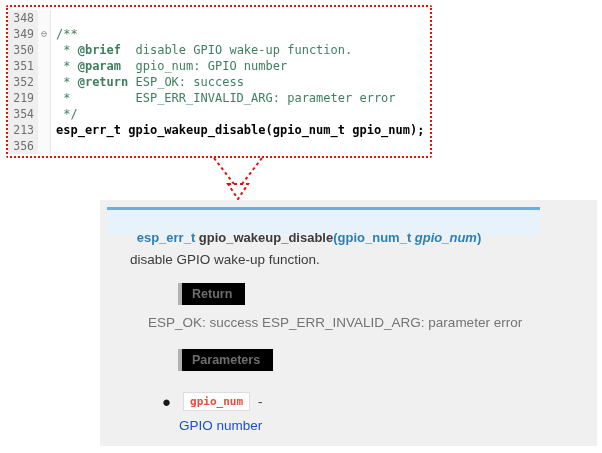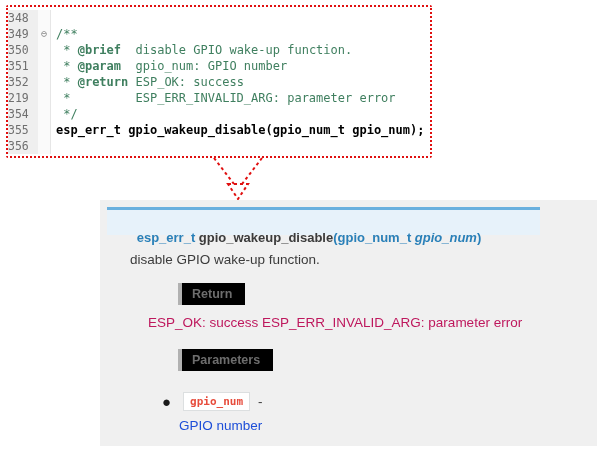--- a/index.html
+++ b/index.html
@@ -10,21 +10,21 @@
 
   
   .code-box {
     position:absolute; left:6px; top:5px; width:426px; height:153px;
     border:2px dotted #e01010; border-radius:2px; background:#ffffff;
     display:flex; flex-direction:column; padding-top:3px; overflow:hidden;
   }
   .code-line { display:flex; height:16px; line-height:16px;
     font-family:"DejaVu Sans Mono",monospace; font-size:12px; white-space:pre; }
   .gutter { width:30px; flex:none; background:#efefef; color:#6f6f6f;
-    text-align:left; padding-right:4px; font-size:11.5px; }
+    text-align:right; padding-right:4px; font-size:11.5px; }
   .fold { width:13px; flex:none; background:#fafafa; color:#8a8a8a;
     font-size:10px; text-align:center; border-right:1px solid #e6e6e6; }
   .code-text { padding-left:5px; color:#000; }
   .code-text .comment { color:#3f7f5f; }
   .code-text .tag { color:#3f7f5f; font-weight:bold; }
   .code-text .code-bold { color:#000; font-weight:bold; }
 
   
   .arrow-wrap { position:absolute; left:205px; top:157px; width:64px; height:44px; }
 
@@ -44,21 +44,21 @@
   .sig-param { color:#2980b9; font-style:italic; }
 
   .brief { position:absolute; left:30px; top:52px; font-size:13.5px; color:#3b3b3b; }
 
   .rubric {
     position:absolute; left:30px; display:inline-block;
     background:#000000; border-left:4px solid #b1b1b1;
     padding:4px 13px 4px 10px; font-size:12.5px; font-weight:bold; color:#6d6d6d;margin-left:48px;
   }
   .rubric-return { top:83px; }
-  .return-text { position:absolute; left:48px; top:115px; font-size:13.5px; color:#be185d; }
+  .return-text { position:absolute; left:48px; top:115px; font-size:13.5px; color:#737373; }
   .rubric-params { top:149px;text-align:right; }
 
   .param-item { position:absolute; left:62px; top:192px; font-size:13.5px; color:#3b3b3b;
     display:flex; align-items:center; }
   .bullet { font-size:15px; color:#1a1a1a; margin-right:12px; }
   .code-chip {
     font-family:"DejaVu Sans Mono",monospace; font-size:11px; font-weight:bold;
     color:#e74c3c; background:#ffffff; border:1px solid #dcdfe0;
     padding:2px 6px; margin-right:8px;
   }
@@ -70,21 +70,21 @@
 <div class="root">
 
   <div class="code-box">
       <div class="code-line"><span class="gutter">348</span><span class="fold"></span><span class="code-text"></span></div>
       <div class="code-line"><span class="gutter">349</span><span class="fold">⊖</span><span class="code-text"><span class="comment">/**</span></span></div>
       <div class="code-line"><span class="gutter">350</span><span class="fold"></span><span class="code-text"><span class="comment"> * </span><span class="tag">@brief</span><span class="comment">  disable GPIO wake-up function.</span></span></div>
       <div class="code-line"><span class="gutter">351</span><span class="fold"></span><span class="code-text"><span class="comment"> * </span><span class="tag">@param</span><span class="comment">  gpio_num: GPIO number</span></span></div>
       <div class="code-line"><span class="gutter">352</span><span class="fold"></span><span class="code-text"><span class="comment"> * </span><span class="tag">@return</span><span class="comment"> ESP_OK: success</span></span></div>
       <div class="code-line"><span class="gutter">219</span><span class="fold"></span><span class="code-text"><span class="comment"> *         ESP_ERR_INVALID_ARG: parameter error</span></span></div>
       <div class="code-line"><span class="gutter">354</span><span class="fold"></span><span class="code-text"><span class="comment"> */</span></span></div>
-      <div class="code-line"><span class="gutter">355</span><span class="fold"></span><span class="code-text"><span class="code-bold">esp_err_t gpio_wakeup_disable(gpio_num_t gpio_num);</span></span></div>
+      <div class="code-line"><span class="gutter">213</span><span class="fold"></span><span class="code-text"><span class="code-bold">esp_err_t gpio_wakeup_disable(gpio_num_t gpio_num);</span></span></div>
       <div class="code-line"><span class="gutter">356</span><span class="fold"></span><span class="code-text"></span></div>
     </div>
 
   <div class="arrow-wrap">
     <svg width="64" height="44" viewBox="0 0 64 44">
       <line x1="9" y1="1" x2="29" y2="27" stroke="#e01010" stroke-width="2" stroke-dasharray="3,3"></line>
       <line x1="57" y1="1" x2="37" y2="27" stroke="#e01010" stroke-width="2" stroke-dasharray="3,3"></line>
       <path d="M23,27 L43,27 L33,42 Z" fill="none" stroke="#e01010" stroke-width="2" stroke-dasharray="3,3"></path>
     </svg>
   </div>

